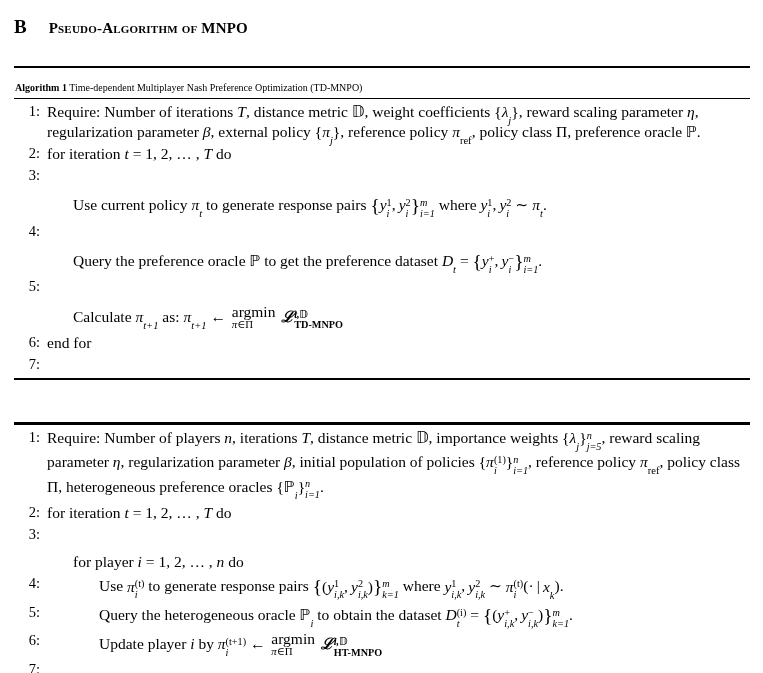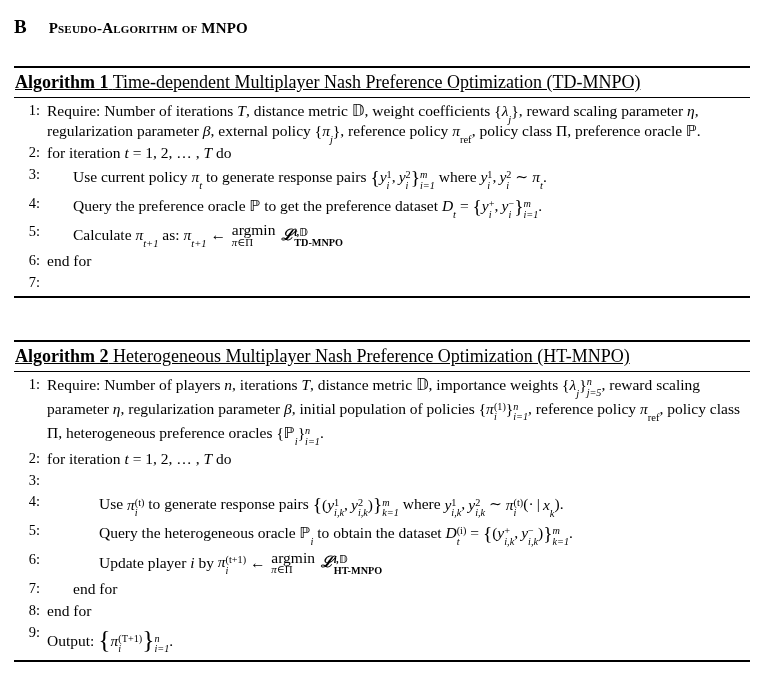--- a/index.html
+++ b/index.html
@@ -55,24 +55,23 @@
     line-height: 0;
     font-size: 0;
   }
   .rule-thin {
     border-top: 1px solid #000;
     height: 0;
     line-height: 0;
     font-size: 0;
   }
   .alg-caption {
-    font-size: 18px;
-    padding: 3px 0 3px 1px;
+    font-size: 10px;
+    padding: 14px 0 3px 1px;
     line-height: 1.25;
-    text-decoration: underline;
   }
   .alg-caption .alg-label {
     font-weight: bold;
   }
   .alg-body {
     padding: 2px 0 3px 0;
   }
 
   
   .alg-line {
@@ -87,21 +86,21 @@
     text-align: right;
     padding-right: 7px;
     font-size: 14.5px;
     line-height: 1.30;
     white-space: nowrap;
   }
   .content {
     flex: 1 1 auto;
     min-width: 0;
   }
-  .indent-1 { padding-left: 26px; }
+  .indent-1 { padding-left: 26px; margin-top: 27px; }
   .indent-2 { padding-left: 52px; }
 
   .kw { font-weight: normal; }
 
   
   .m {
     font-family: "Liberation Serif", "DejaVu Serif", serif;
     font-style: italic;
     white-space: nowrap;
   }
@@ -262,24 +261,20 @@
       <div class="alg-line">
         <div class="lineno">7:</div>
       </div>
 
     </div>
     <div class="rule-thick"></div>
   </div>
 
   <div class="algorithm alg-2">
     <div class="rule-thick"></div>
-    <div class="alg-caption">
-      <span class="alg-label">Algorithm 2</span>
-      <span>Heterogeneous Multiplayer Nash Preference Optimization (HT-MNPO)</span>
-    </div>
     <div class="rule-thin"></div>
 
     <div class="alg-body">
 
       <div class="alg-line">
         <div class="lineno">1:</div>
         <div class="content">
           <span class="kw">Require:</span>
           Number of players <span class="m">n</span>, iterations <span class="m">T</span>, distance metric
           <span class="bb">𝔻</span>, importance weights
@@ -298,20 +293,26 @@
         <div class="content">
           <span class="kw">for</span>
           <span class="kw">iteration</span>
           <span class="m">t</span> <span class="mr">=</span> <span class="mr">1, 2, … , </span><span class="m">T</span>
           <span class="kw">do</span>
         </div>
       </div>
 
       <div class="alg-line">
         <div class="lineno">3:</div>
+        <div class="content indent-1">
+          <span class="kw">for</span>
+          <span class="kw">player</span>
+          <span class="m">i</span> <span class="mr">=</span> <span class="mr">1, 2, … , </span><span class="m">n</span>
+          <span class="kw">do</span>
+        </div>
       </div>
 
       <div class="alg-line">
         <div class="lineno">4:</div>
         <div class="content indent-2">
           Use <span class="m">π<span class="updown"><span class="u rm">(t)</span><span class="d">i</span></span></span> to generate response pairs
           <span class="setwrap"><span class="bigbrace">{</span><span class="mr">(</span><span class="m">y<span class="updown"><span class="u rm">1</span><span class="d">i,k</span></span></span><span class="mr">, </span><span class="m">y<span class="updown"><span class="u rm">2</span><span class="d">i,k</span></span></span><span class="mr">)</span><span class="bigbrace">}</span><span class="updown"><span class="u">m</span><span class="d">k=1</span></span></span>
           where <span class="m">y<span class="updown"><span class="u rm">1</span><span class="d">i,k</span></span></span><span class="mr">, </span><span class="m">y<span class="updown"><span class="u rm">2</span><span class="d">i,k</span></span></span>
           <span class="mr">∼</span> <span class="m">π<span class="updown"><span class="u rm">(t)</span><span class="d">i</span></span></span><span class="mr">(· | </span><span class="m">x<sub>k</sub></span><span class="mr">)</span><span class="period">.</span>
         </div>

